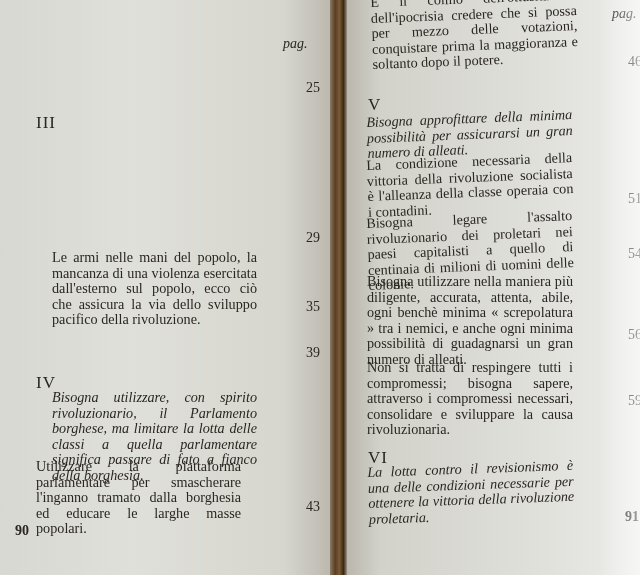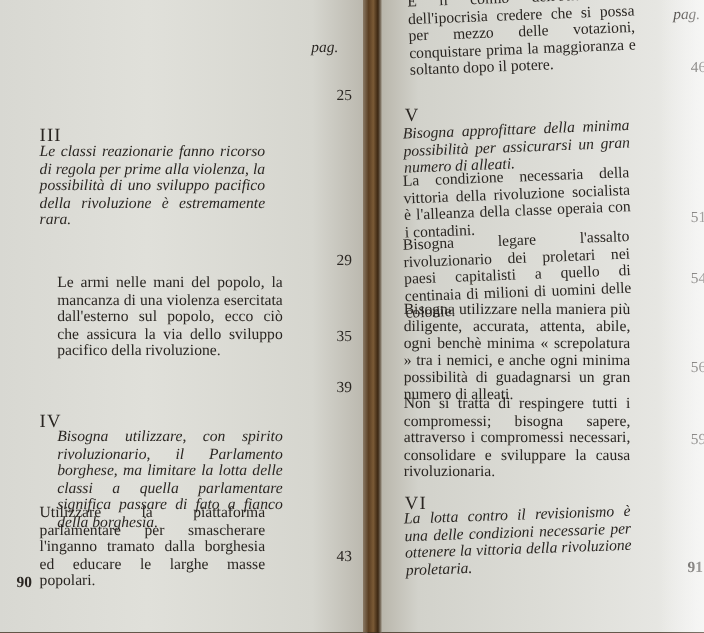--- a/index.html
+++ b/index.html
@@ -96,21 +96,20 @@
 <body>
 
 <div class="spread">
 
   <div class="page page-left">
     <span class="pag-label" style="left:283px; top:36px;">pag.</span>
 
     <span class="pag-num" style="top:80px;">25</span>
 
     <span class="section-num" style="top:113px;">III</span>
-    <div class="entry italic" style="top:131px;">Le classi reazionarie fanno ricorso di regola per prime alla violenza, la possibilità di uno sviluppo pacifico della rivoluzione è estremamente rara.</div>
 
     <span class="pag-num" style="top:230px;">29</span>
 
     <div class="entry" style="top:250px;margin-left:16px;">Le armi nelle mani del popolo, la mancanza di una violenza esercitata dall'esterno sul popolo, ecco ciò che assicura la via dello sviluppo pacifico della rivoluzione.</div>
     <span class="pag-num" style="top:299px;">35</span>
 
     <span class="pag-num" style="top:345px;">39</span>
 
     <span class="section-num" style="top:373px;">IV</span>
     <div class="entry italic" style="top:390px;margin-left:16px;">Bisogna utilizzare, con spirito rivoluzionario, il Parlamento borghese, ma limitare la lotta delle classi a quella parlamentare significa passare di fato a fianco della borghesia.</div>

